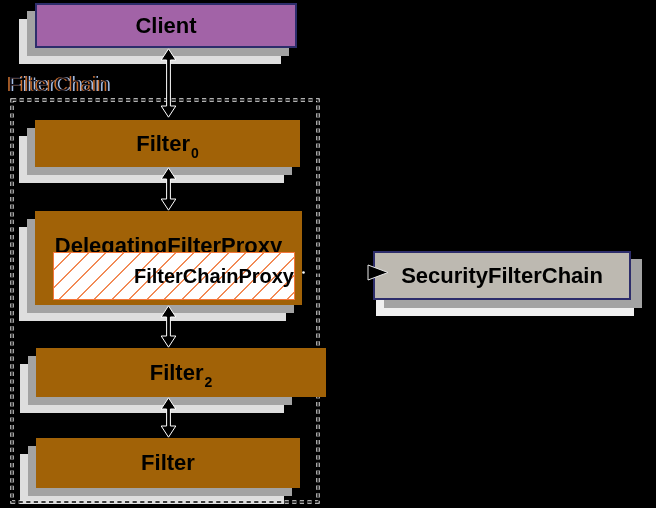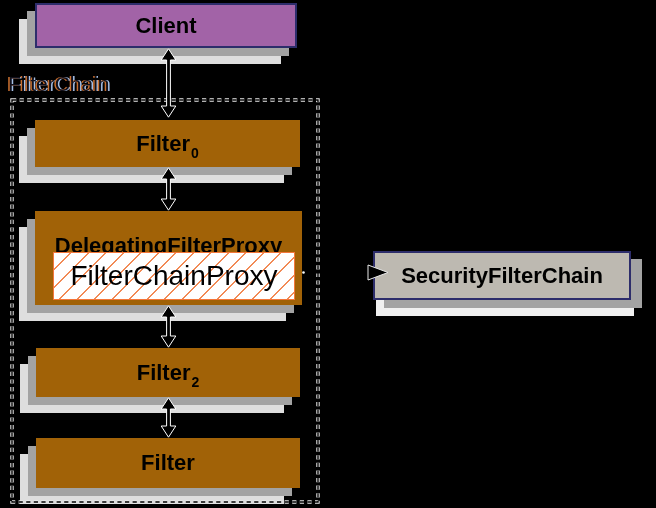--- a/index.html
+++ b/index.html
@@ -33,22 +33,22 @@
     position:absolute;left:8px;top:72px;z-index:3;
     font-weight:normal;font-size:21px;
     color:#10101c;
     text-shadow:-1.5px 0 0 #c96f2e, 1.5px 0 0 #a6c0e6;
   }
 
   
   .dfp{flex-direction:column;justify-content:flex-start;padding-top:22px;}
   .dfp-inner{
     position:absolute;left:18px;top:41px;width:242px;height:48px;z-index:4;
-    display:flex;align-items:center;justify-content:center;
-    font-weight:normal;font-size:28px;color:#000;
+    display:flex;align-items:center;justify-content:flex-end;
+    font-weight:bold;font-size:20px;color:#000;
     background:
       repeating-linear-gradient(135deg,
         rgba(0,0,0,0) 0px, rgba(0,0,0,0) 11px,
         #f28a55 11px, #f28a55 12.4px),
       #ffffff;
     border:1px solid #f4773b;
     box-sizing:border-box;
   }
 
   .chain-border{position:absolute;left:10px;top:98px;z-index:2;}
@@ -83,21 +83,21 @@
   <div class="shadow dark" style="left:27px;top:219px;width:267px;height:94px;"></div>
   <div class="node orange dfp" style="left:35px;top:211px;width:267px;height:94px;">
     <span>DelegatingFilterProxy</span>
     <div class="dfp-inner">
       <span>FilterChainProxy</span>
     </div>
   </div>
 
   <div class="shadow light" style="left:20px;top:364px;width:264px;height:49px;"></div>
   <div class="shadow dark" style="left:28px;top:356px;width:264px;height:49px;"></div>
-  <div class="node orange" style="left:36px;top:348px;width:264px;height:49px;">
+  <div class="node orange" style="left:36px;top:348px;width:290px;height:49px;">
     <span><span>Filter</span><span class="sub">2</span></span>
   </div>
 
   <div class="shadow light" style="left:20px;top:454px;width:264px;height:50px;"></div>
   <div class="shadow dark" style="left:28px;top:446px;width:264px;height:50px;"></div>
   <div class="node orange" style="left:36px;top:438px;width:264px;height:50px;">
     <span>Filter</span>
   </div>
 
   <div class="shadow sfc-shadow-light" style="position:absolute;z-index:1;left:376px;top:267px;width:258px;height:49px;"></div>

